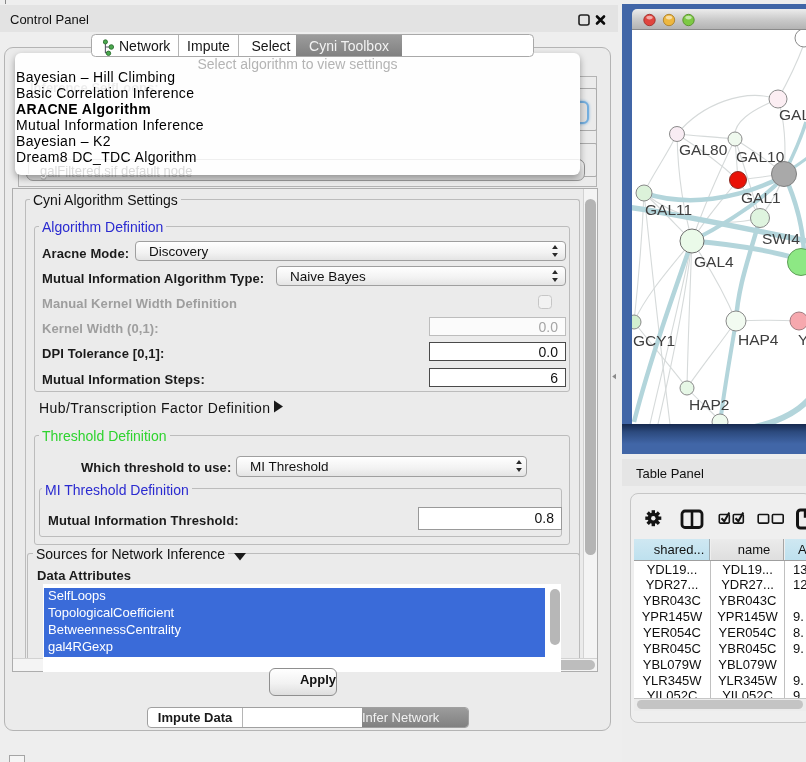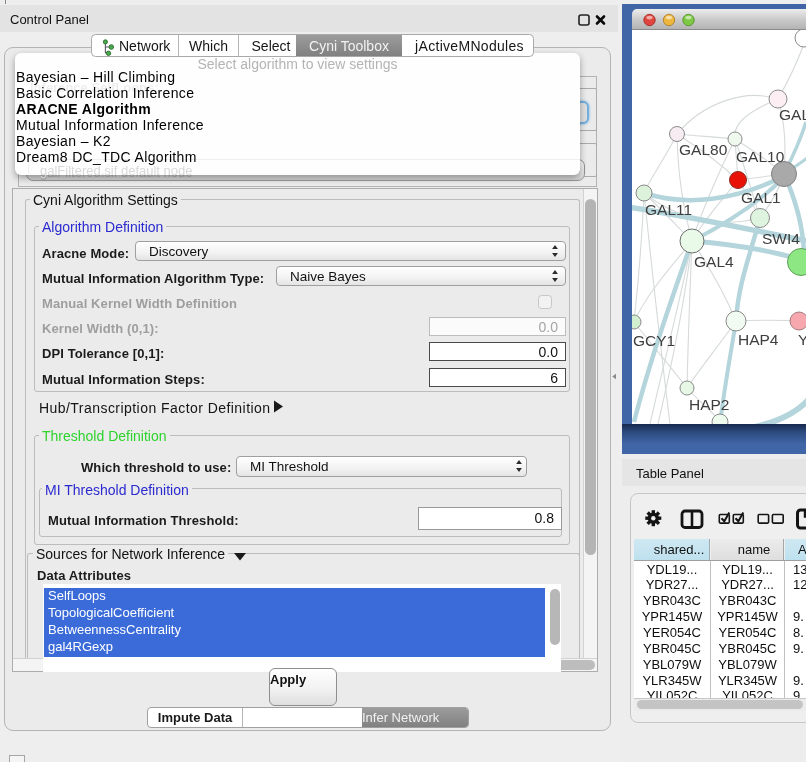--- a/index.html
+++ b/index.html
@@ -105,40 +105,39 @@
 
 <div class="abs" style="left:43px;top:584px;width:518px;height:88px;background:#fff;overflow:hidden">
   <div class="abs" style="left:1px;top:4px;width:501px;height:69px;background:#3a6bd9"></div>
   <div class="abs" style="left:5px;top:3px;height:17px;line-height:17px;color:#fff;font-size:13px">SelfLoops</div>
   <div class="abs" style="left:5px;top:20px;height:17px;line-height:17px;color:#fff;font-size:13px">TopologicalCoefficient</div>
   <div class="abs" style="left:5px;top:37px;height:17px;line-height:17px;color:#fff;font-size:13px">BetweennessCentrality</div>
   <div class="abs" style="left:5px;top:54px;height:17px;line-height:17px;color:#fff;font-size:13px">gal4RGexp</div>
   <div class="abs" style="left:507px;top:5px;width:10px;height:56px;background:#b7b7b7;border-radius:5px"></div>
 </div>
 
-<div class="abs" style="left:269px;top:668px;width:68px;height:38px;border:1px solid #8f8f8f;border-radius:6px;background:linear-gradient(#ffffff,#f2f2f2 55%,#dedede);text-align:left;line-height:22px;font-size:13px;font-weight:bold;color:#111">Apply</div>
+<div class="abs" style="left:269px;top:668px;width:68px;height:28px;border:1px solid #8f8f8f;border-radius:6px;background:linear-gradient(#ffffff,#f2f2f2 55%,#dedede);text-align:right;line-height:22px;font-size:13px;font-weight:bold;color:#111">Apply</div>
 
 <div class="abs" style="left:147px;top:707px;width:322px;height:21px;background:#fff;border:1px solid #a0a0a0;border-radius:4px;overflow:hidden">
   <div class="abs" style="left:0;top:0;width:95px;height:21px;text-align:center;line-height:20px;font-weight:bold;font-size:13px;color:#1a1a1a;border-right:1px solid #b5b5b5">Impute Data</div>
   <div class="abs" style="left:214px;top:0;width:108px;height:21px;text-align:left;line-height:20px;font-size:13px;color:#f2f2f2;background:linear-gradient(#9c9c9c,#7e7e7e)">Infer Network</div>
 </div>
 
 <div class="abs" style="left:91px;top:34px;width:443px;height:23px;background:#fff;border:1px solid #a9a9a9;border-radius:4.5px;overflow:hidden;z-index:40">
   <div class="abs" style="left:0;top:0;width:87px;height:23px;border-right:1px solid #b5b5b5"></div>
   <div class="abs" style="left:27px;top:3px;font-size:14px;color:#151515">Network</div>
   <svg class="abs" style="left:10.5px;top:4px" width="14" height="17" viewBox="0 0 14 17">
     <path d="M2.4 4.5 L2.4 14 M2.4 8 L7 8 M2.4 14 L4.5 14" stroke="#5a5a6a" stroke-width="1.1" fill="none"></path>
     <circle cx="2.4" cy="2.9" r="2.1" fill="#4aa84e" stroke="#2c6e30" stroke-width="0.9"></circle>
     <circle cx="8.3" cy="8" r="2.3" fill="#4aa84e" stroke="#2c6e30" stroke-width="0.9"></circle>
     <circle cx="5.5" cy="14.3" r="2.2" fill="#4aa84e" stroke="#2c6e30" stroke-width="0.9"></circle>
   </svg>
-  <div class="abs" style="left:87px;top:0;width:60px;height:23px;text-align:center;line-height:22px;font-size:14px;color:#151515;border-right:1px solid #b5b5b5">Which</div>
+  <div class="abs" style="left:87px;top:0;width:60px;height:23px;text-align:center;line-height:22px;font-size:14px;color:#151515;border-right:1px solid #b5b5b5">Impute</div>
   <div class="abs" style="left:147px;top:0;width:64px;height:23px;text-align:center;line-height:22px;font-size:14px;color:#151515">Select</div>
   <div class="abs" style="left:204px;top:0;width:106px;height:23px;text-align:center;line-height:22px;font-size:14px;color:#f2f2f2;background:linear-gradient(#9c9c9c,#7e7e7e)">Cyni Toolbox</div>
-  <div class="abs" style="left:312px;top:0;width:131px;height:23px;text-align:center;line-height:22px;font-size:14px;letter-spacing:0.3px;color:#151515">jActiveMNodules</div>
 </div>
 
 <div class="abs" style="left:15px;top:53px;width:565px;height:122px;background:#fefefe;border-radius:6px;box-shadow:0 3px 7px rgba(0,0,0,0.35);z-index:30"></div>
 <div class="abs" style="left:15px;top:56px;width:565px;text-align:center;font-size:14px;color:#b4b4b4;line-height:16px;z-index:31">Select algorithm to view settings</div>
 <div class="abs" style="left:28px;top:159px;width:557px;height:15px;border:1px solid rgba(0,0,0,0.06);border-bottom:none;border-radius:7px 7px 0 0;z-index:32"></div>
 <div class="abs" style="left:40px;top:163px;font-size:13px;color:#d9d9d9;z-index:32">galFiltered.sif default node</div>
 <div class="abs" style="left:30px;top:80px;font-size:13px;font-weight:bold;color:rgba(0,0,0,0.07);z-index:32">Inference SelfLoops:</div>
 <div class="abs" style="left:16px;top:70px;font-size:14px;letter-spacing:0.35px;line-height:15.9px;z-index:31;color:#000">
 Bayesian – Hill Climbing<br>
 Basic Correlation Inference<br>

